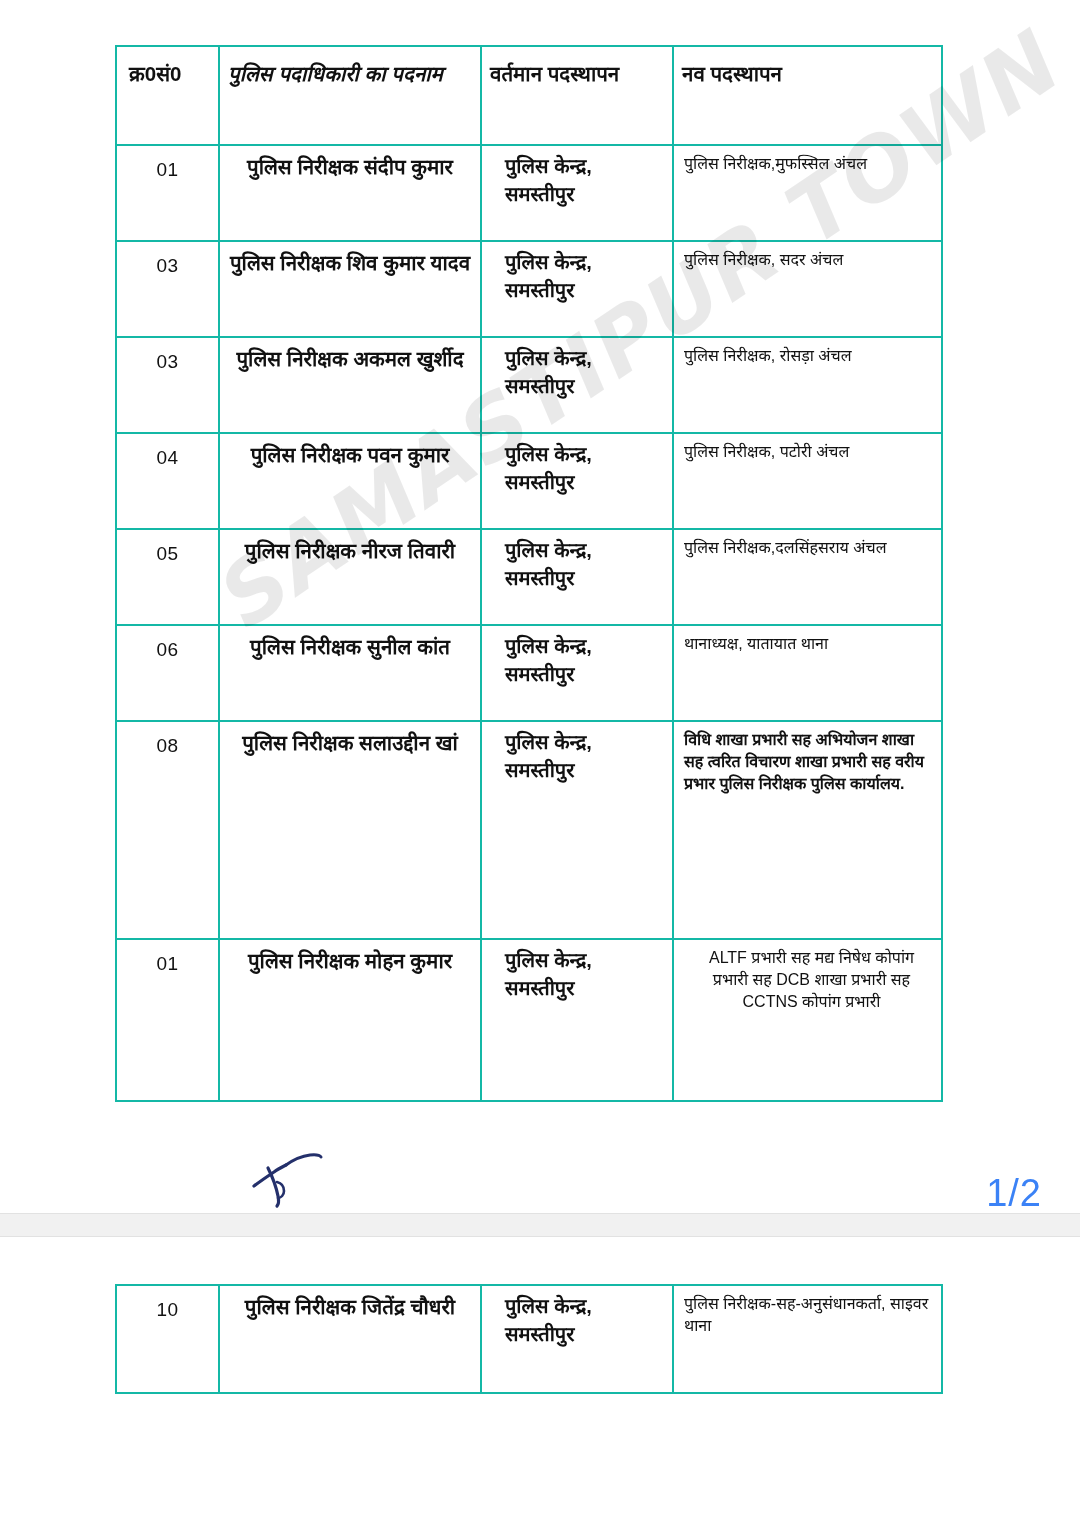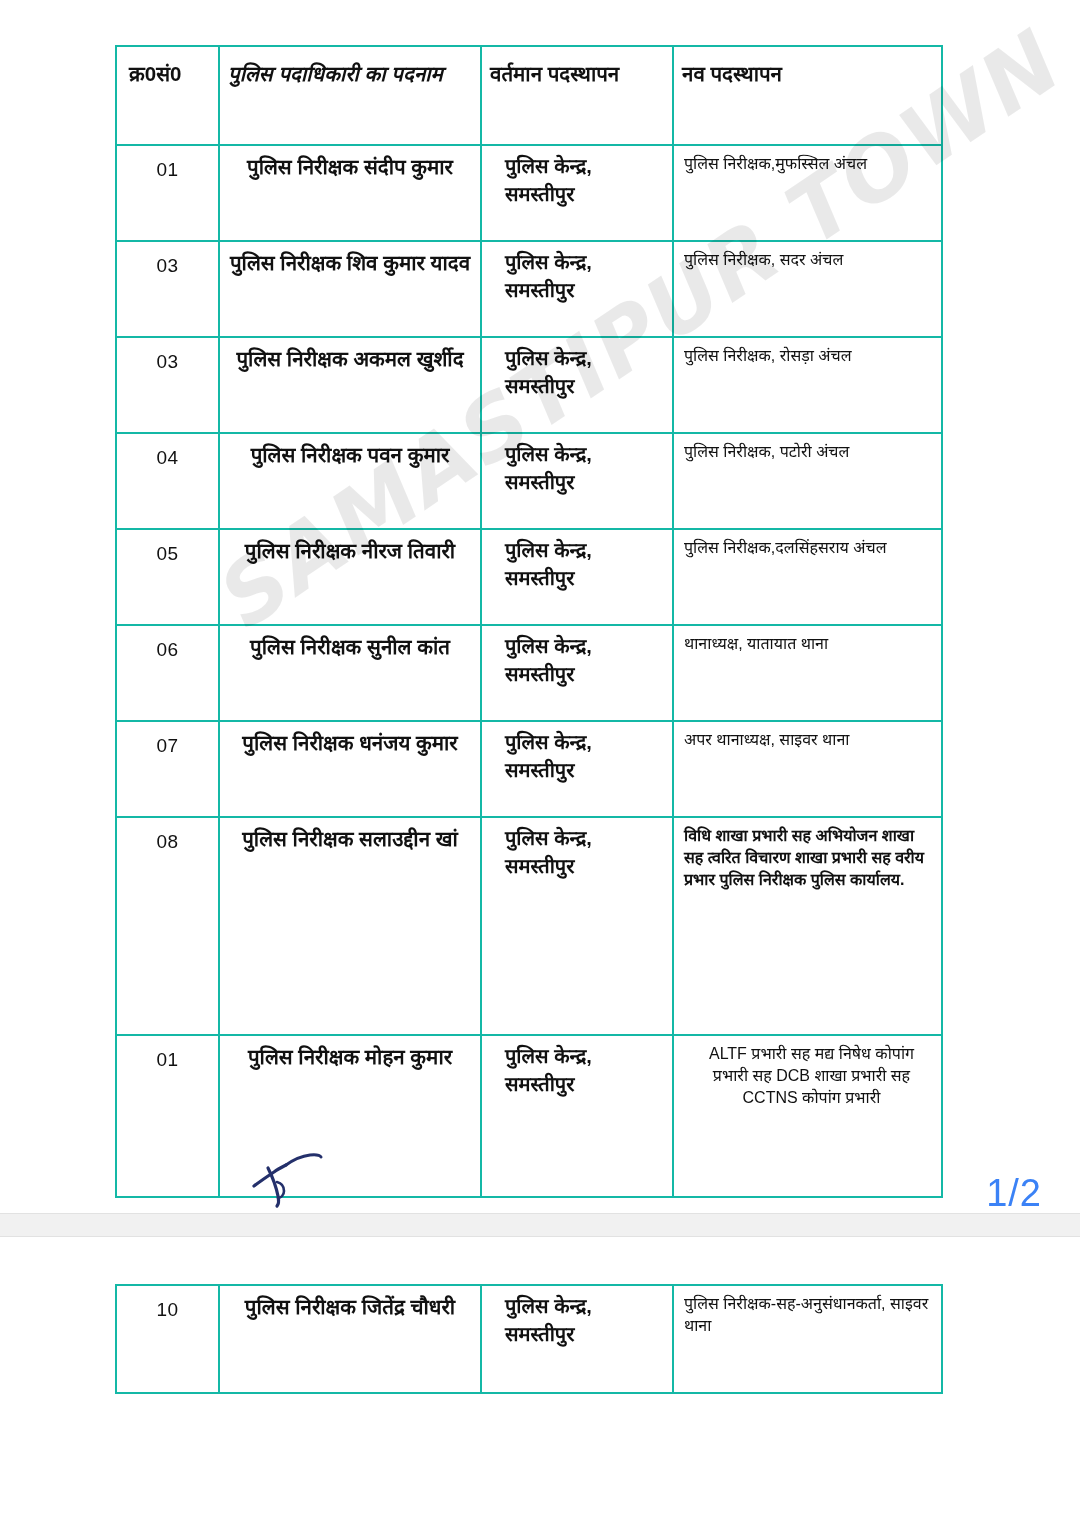--- a/index.html
+++ b/index.html
@@ -253,26 +253,20 @@
         <td class="cell-post">पुलिस निरीक्षक नीरज तिवारी</td>
         <td class="cell-cur">पुलिस केन्द्र, समस्तीपुर</td>
         <td class="cell-new">पुलिस निरीक्षक,दलसिंहसराय अंचल</td>
       </tr>
       <tr class="r-std">
         <td class="cell-sno">06</td>
         <td class="cell-post">पुलिस निरीक्षक सुनील कांत</td>
         <td class="cell-cur">पुलिस केन्द्र, समस्तीपुर</td>
         <td class="cell-new">थानाध्यक्ष, यातायात थाना</td>
       </tr>
-      <tr class="r-std">
-        <td class="cell-sno">07</td>
-        <td class="cell-post">पुलिस निरीक्षक धनंजय कुमार</td>
-        <td class="cell-cur">पुलिस केन्द्र, समस्तीपुर</td>
-        <td class="cell-new">अपर थानाध्यक्ष, साइवर थाना</td>
-      </tr>
       <tr class="r-tall">
         <td class="cell-sno">08</td>
         <td class="cell-post">पुलिस निरीक्षक सलाउद्दीन खां</td>
         <td class="cell-cur">पुलिस केन्द्र, समस्तीपुर</td>
         <td class="cell-new bold-new">विधि शाखा प्रभारी सह अभियोजन शाखा सह त्वरित विचारण शाखा प्रभारी सह वरीय प्रभार पुलिस निरीक्षक पुलिस कार्यालय.</td>
       </tr>
       <tr class="r-mid">
         <td class="cell-sno">01</td>
         <td class="cell-post">पुलिस निरीक्षक मोहन कुमार</td>
         <td class="cell-cur">पुलिस केन्द्र, समस्तीपुर</td>

